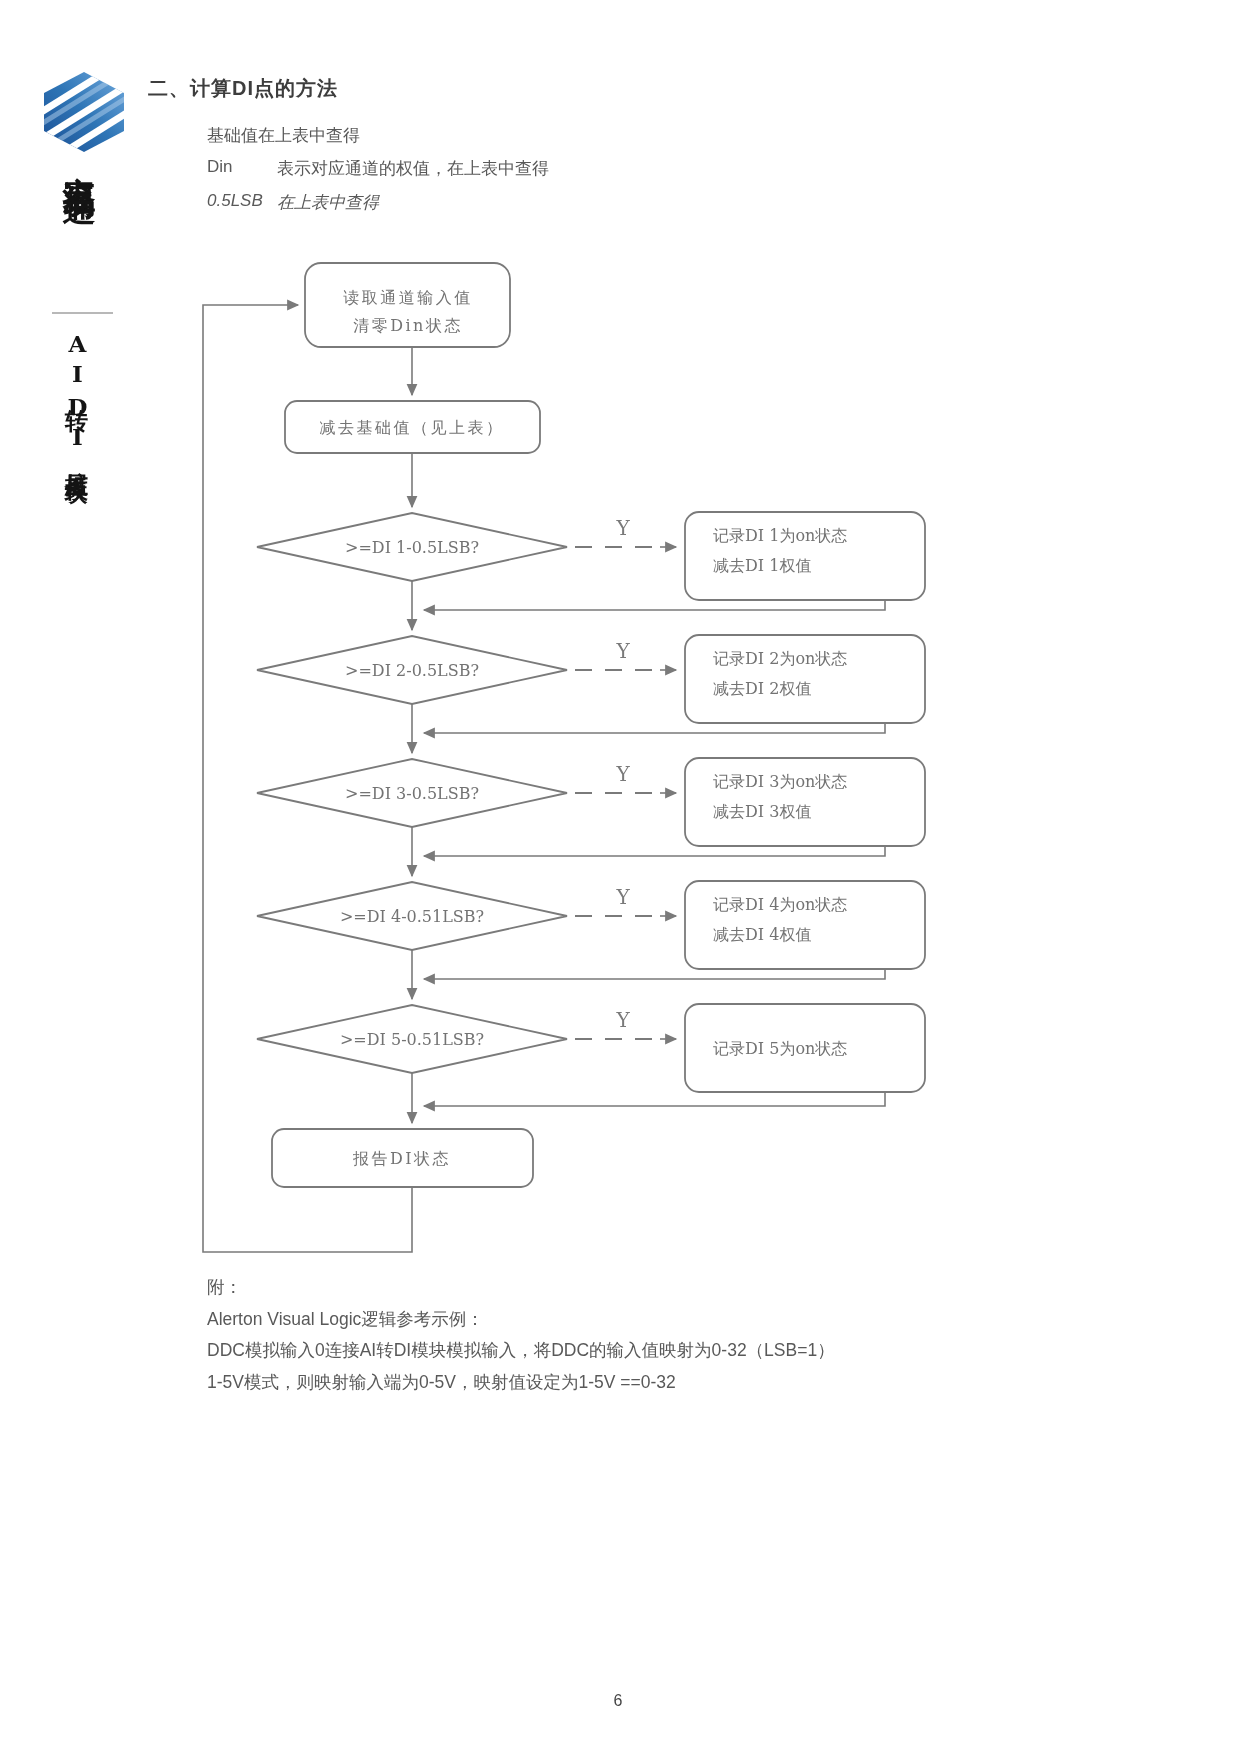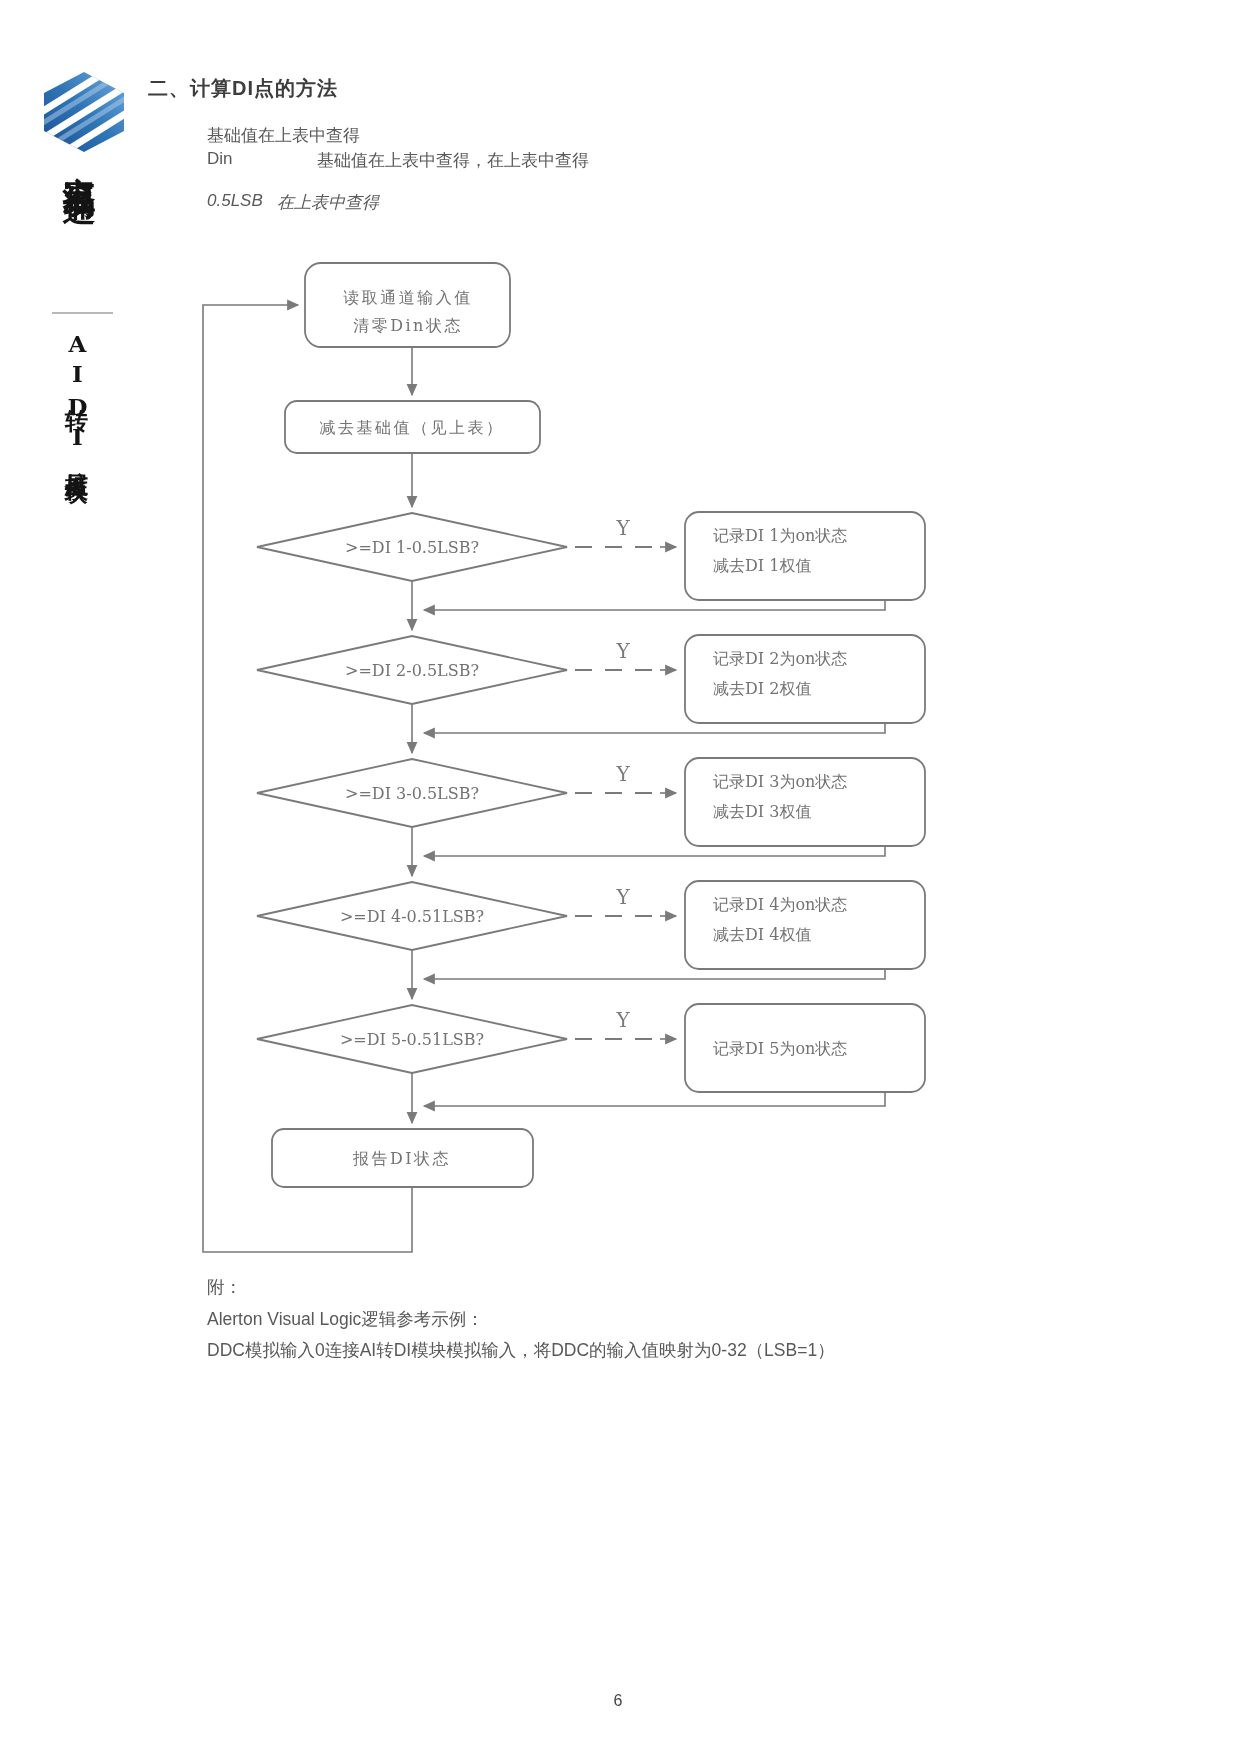--- a/index.html
+++ b/index.html
@@ -29,21 +29,21 @@
   
   .heading{
     position:absolute; left:148px; top:75px;
     font-size:20px; font-weight:bold; color:#3d3d3d; letter-spacing:1px;text-align:right;
   }
   .intro-row{
     position:absolute; left:207px; height:22px;
     font-size:17px; color:#595959; white-space:nowrap; display:flex;
   }
   .intro-term{display:inline-block; width:70px; flex:0 0 auto;}
-  .r1{top:124px;} .r2{top:149px;gap:40px;} .r3{top:191px;font-style:italic;}
+  .r1{top:124px;} .r2{top:157px;} .r3{top:191px;font-style:italic;}
   
   .flowchart{position:absolute; left:180px; top:240px;}
   .fc-shape{fill:#ffffff; stroke:#7a7a7a; stroke-width:1.8;}
   .fc-line{fill:none; stroke:#7a7a7a; stroke-width:1.6;}
   .fc-dash{fill:none; stroke:#7a7a7a; stroke-width:1.8; stroke-dasharray:17 13;}
   .fc-text{
     font-family:"DejaVu Serif", serif; font-size:16px; fill:#737373;
   }
   .fc-text-sp{letter-spacing:2.5px;}
   .fc-y{font-family:"DejaVu Serif", serif; font-size:20px; fill:#7a7a7a;}
@@ -91,21 +91,21 @@
   <div class="side-divider"></div>
   <div class="product">AI转DI扩展模块</div>
 
   <div class="heading">二、计算DI点的方法</div>
 
   <div class="intro-row r1">
     <span class="intro-desc">基础值在上表中查得</span>
   </div>
   <div class="intro-row r2">
     <span class="intro-term">Din</span>
-    <span class="intro-desc">基础值在上表中查得，在上表中查得</span>
+    <span class="intro-desc">表示对应通道的权值，在上表中查得</span>
   </div>
   <div class="intro-row r3">
     <span class="intro-term">0.5LSB</span>
     <span class="intro-desc">在上表中查得</span>
   </div>
 
   <svg class="flowchart" width="770" height="1030" viewBox="180 240 770 1030">
     <defs>
       <marker id="ah" viewBox="0 0 10 10" refX="8.5" refY="5" markerWidth="8" markerHeight="8" orient="auto-start-reverse">
         <path d="M0,0.8 L9.5,5 L0,9.2 z" fill="#7a7a7a"></path>
@@ -197,18 +197,19 @@
     <text class="fc-text" x="713" y="1054">记录DI 5为on状态</text>
 
     <rect class="fc-shape" x="272" y="1129" width="261" height="58" rx="12"></rect>
     <text class="fc-text fc-text-sp" x="402" y="1164" text-anchor="middle">报告DI状态</text>
   </svg>
 
   <div class="notes-a">
     <div>附：</div>
     <div>Alerton Visual Logic逻辑参考示例：</div>
     <div>DDC模拟输入0连接AI转DI模块模拟输入，将DDC的输入值映射为0-32（LSB=1）</div>
+    <div>1-5V模式，则映射输入端为0-5V，映射值设定为1-5V ==0-32</div>
   </div>
 
 
   <div class="page-number">6</div>
 
 </div>
 
 </body></html>

